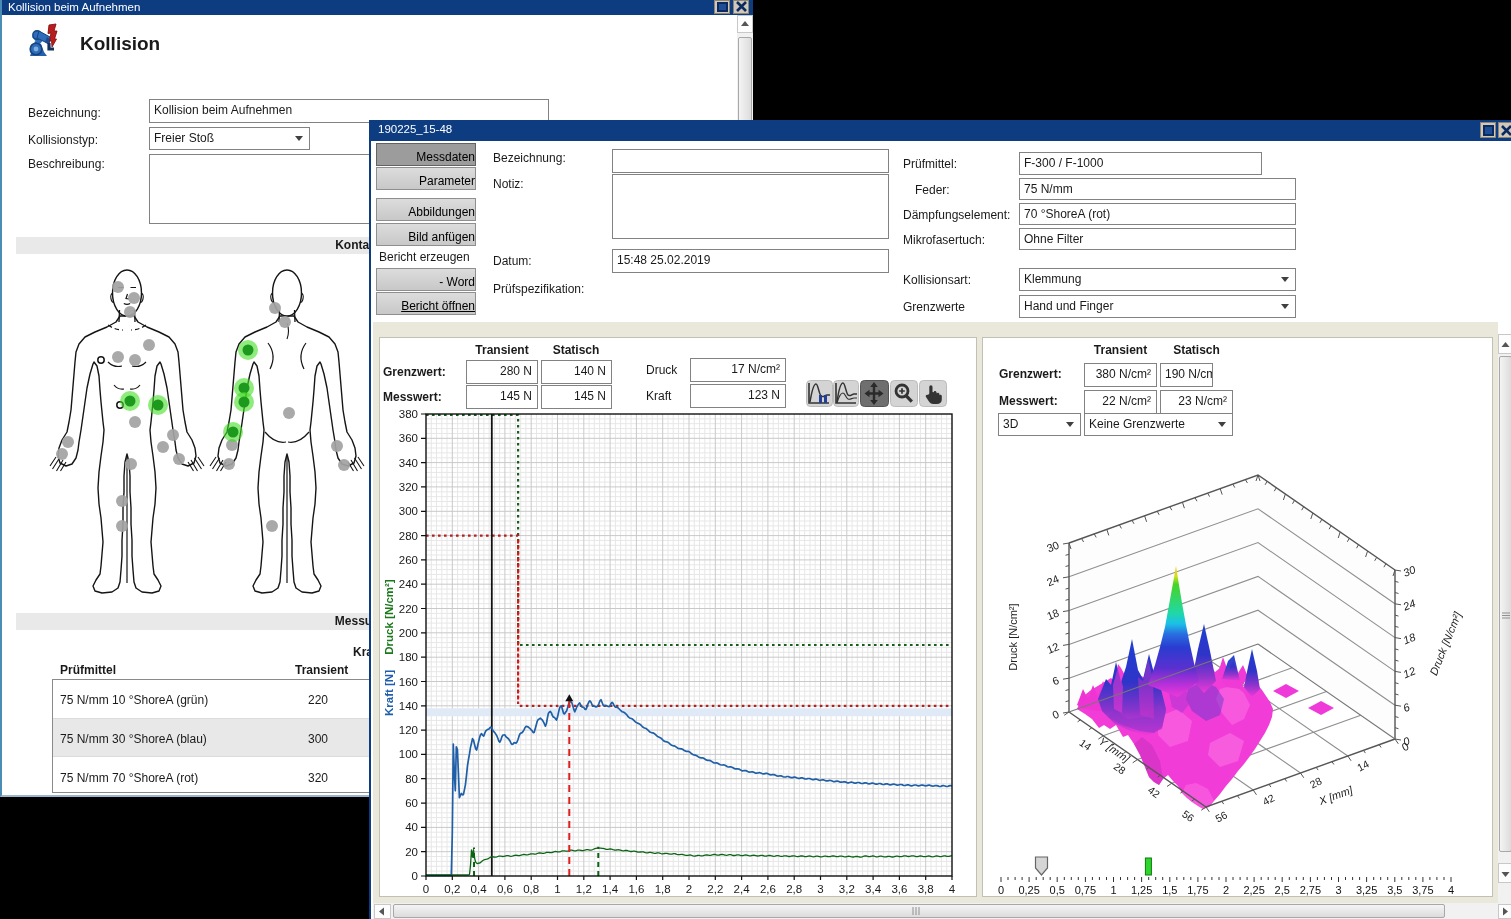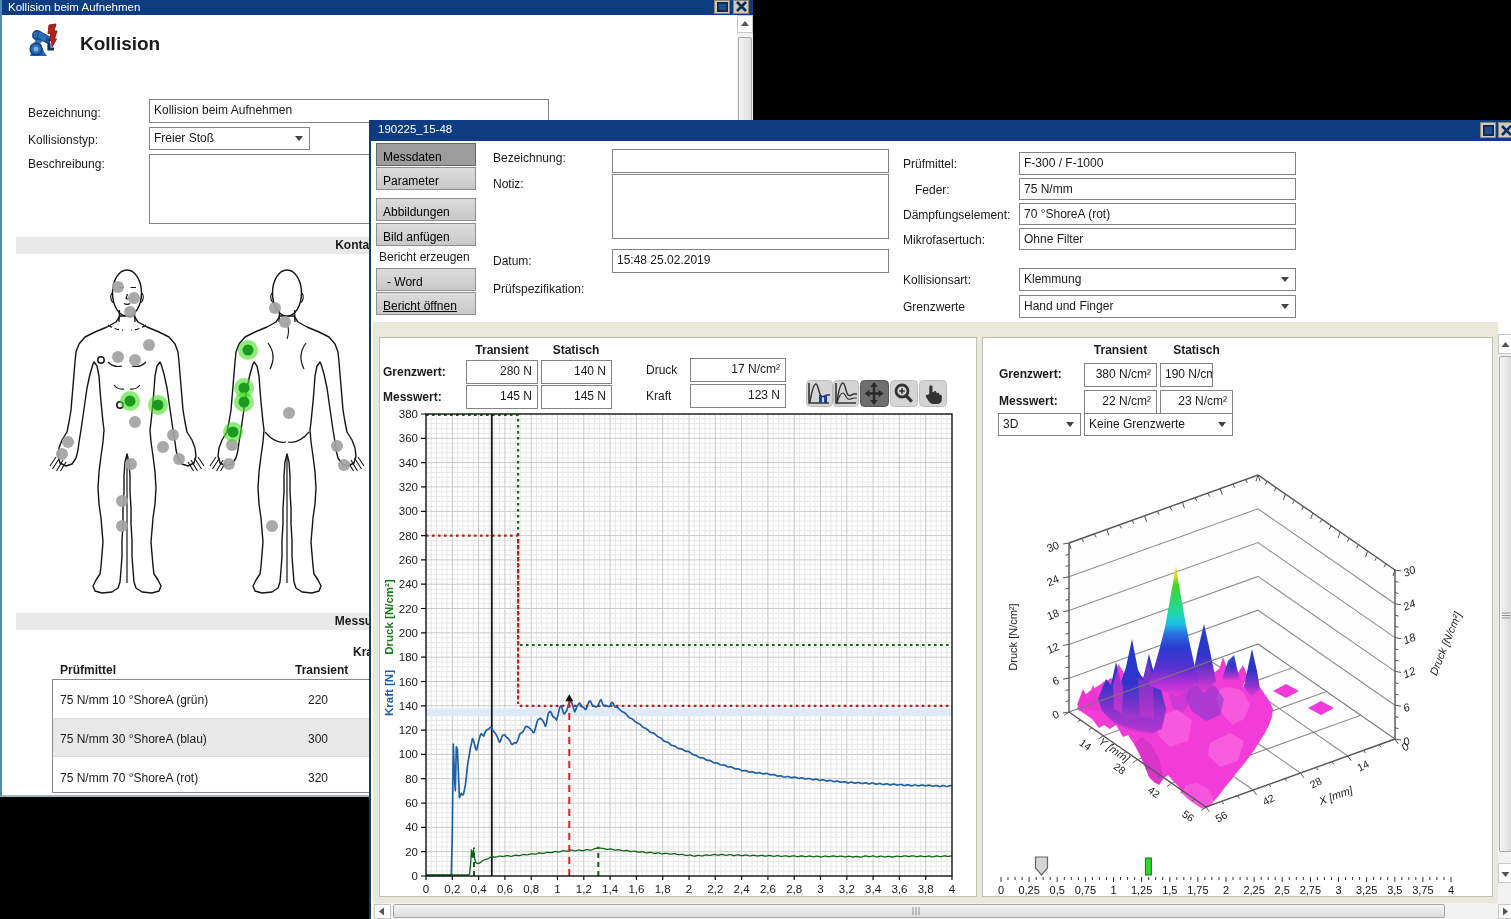--- a/index.html
+++ b/index.html
@@ -7,21 +7,21 @@
 body{font-family:"Liberation Sans",sans-serif;color:#1a1a1a;position:relative;}
 .abs{position:absolute;}
 .win{position:absolute;background:#fff;}
 .tbar{position:absolute;left:0;top:0;right:0;height:21px;background:#0d3c80;color:#fff;font-size:11.5px;}
 .tbtn{position:absolute;width:16px;height:15px;background:#cfc8bb;border:1px solid #8a8578;}
 .lbl{position:absolute;font-size:12px;white-space:nowrap;}
 .b{font-weight:bold;}
 .inp{position:absolute;background:#fff;border:1px solid #828282;font-size:12px;padding:3px 4px 0 4px;white-space:nowrap;overflow:hidden;}
 .inpr{text-align:right;padding-right:5px;}
 .secbar{position:absolute;background:#e9e9e9;text-align:center;font-weight:bold;font-size:12px;height:17px;padding-top:1px;}
-.btn{position:absolute;width:100px;height:23px;background:linear-gradient(#dcdcdc,#c8c8c8);border:1px solid #8f8f8f;font-size:12px;padding:5px 0 0 6px;font-family:"Liberation Sans",sans-serif;text-align:left;}
+.btn{position:absolute;width:100px;height:23px;background:linear-gradient(#dcdcdc,#c8c8c8);border:1px solid #8f8f8f;font-size:12px;padding:5px 0 0 6px;font-family:"Liberation Sans",sans-serif;text-align:right;}
 .btn.on{background:#9c9c9c;border:1px solid #636363;}
 .cmb{position:absolute;background:#fff;border:1px solid #828282;font-size:12px;padding:3px 4px 0 4px;}
 .cmb:after{content:"";position:absolute;right:6px;top:8px;border:4px solid transparent;border-top:5px solid #404040;}
 .grp{position:absolute;background:#fff;border:1px solid #c0c0b4;}
 .sbtrack{position:absolute;background:#f1f1f1;}
 .sbthumb{position:absolute;background:linear-gradient(90deg,#f4f4f4,#dcdcdc);border:1px solid #a8a8a8;border-radius:2px;}
 .sbthumbh{position:absolute;background:linear-gradient(#f4f4f4,#dcdcdc);border:1px solid #a8a8a8;border-radius:2px;}
 .sbbtn{position:absolute;background:#fdfdfd;border:1px solid #c8c8c8;}
 svg{position:absolute;overflow:visible;}
 </style>
@@ -185,21 +185,21 @@
   <div class="inp" style="left:241px;top:29px;width:277px;height:24px;"></div>
   <div class="inp" style="left:241px;top:54px;width:277px;height:65px;"></div>
   <div class="inp" style="left:241px;top:129px;width:277px;height:24px;">15:48 25.02.2019</div>
 
   <div class="lbl" style="left:532px;top:37px;">Prüfmittel:</div>
   <div class="lbl" style="left:544px;top:63px;">Feder:</div>
   <div class="lbl" style="left:532px;top:88px;">Dämpfungselement:</div>
   <div class="lbl" style="left:532px;top:113px;">Mikrofasertuch:</div>
   <div class="lbl" style="left:532px;top:153px;">Kollisionsart:</div>
   <div class="lbl" style="left:532px;top:180px;">Grenzwerte</div>
-  <div class="inp" style="left:648px;top:32px;width:277px;height:23px;">F-300 / F-1000</div>
+  <div class="inp" style="left:648px;top:32px;width:243px;height:23px;">F-300 / F-1000</div>
   <div class="inp" style="left:648px;top:58px;width:277px;height:22px;">75 N/mm</div>
   <div class="inp" style="left:648px;top:83px;width:277px;height:22px;">70 °ShoreA (rot)</div>
   <div class="inp" style="left:648px;top:108px;width:277px;height:22px;">Ohne Filter</div>
   <div class="cmb" style="left:648px;top:148px;width:277px;height:23px;">Klemmung</div>
   <div class="cmb" style="left:648px;top:175px;width:277px;height:23px;">Hand und Finger</div>
 
   <div class="abs" style="left:2px;top:202px;width:1125px;height:581px;background:#e9e8da;"></div>
   <div class="grp" style="left:8px;top:217px;width:598px;height:560px;"></div>
   <div class="grp" style="left:611px;top:217px;width:511px;height:560px;"></div>
 

